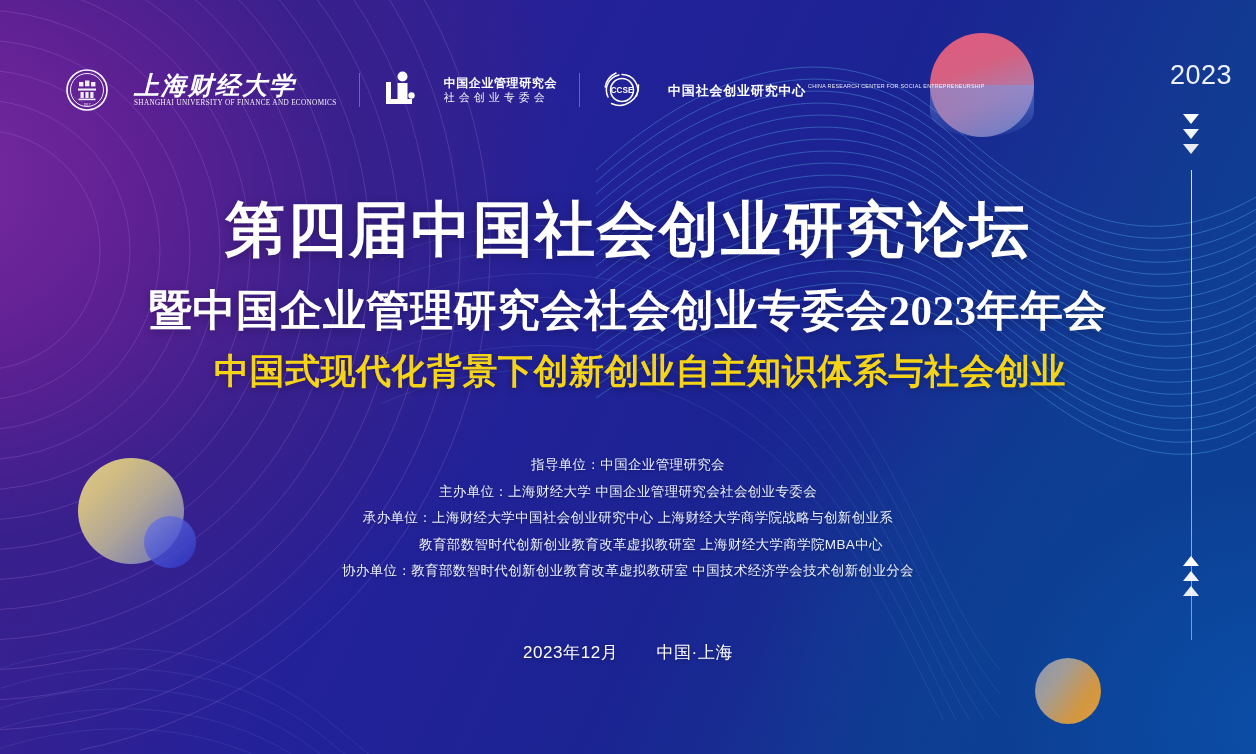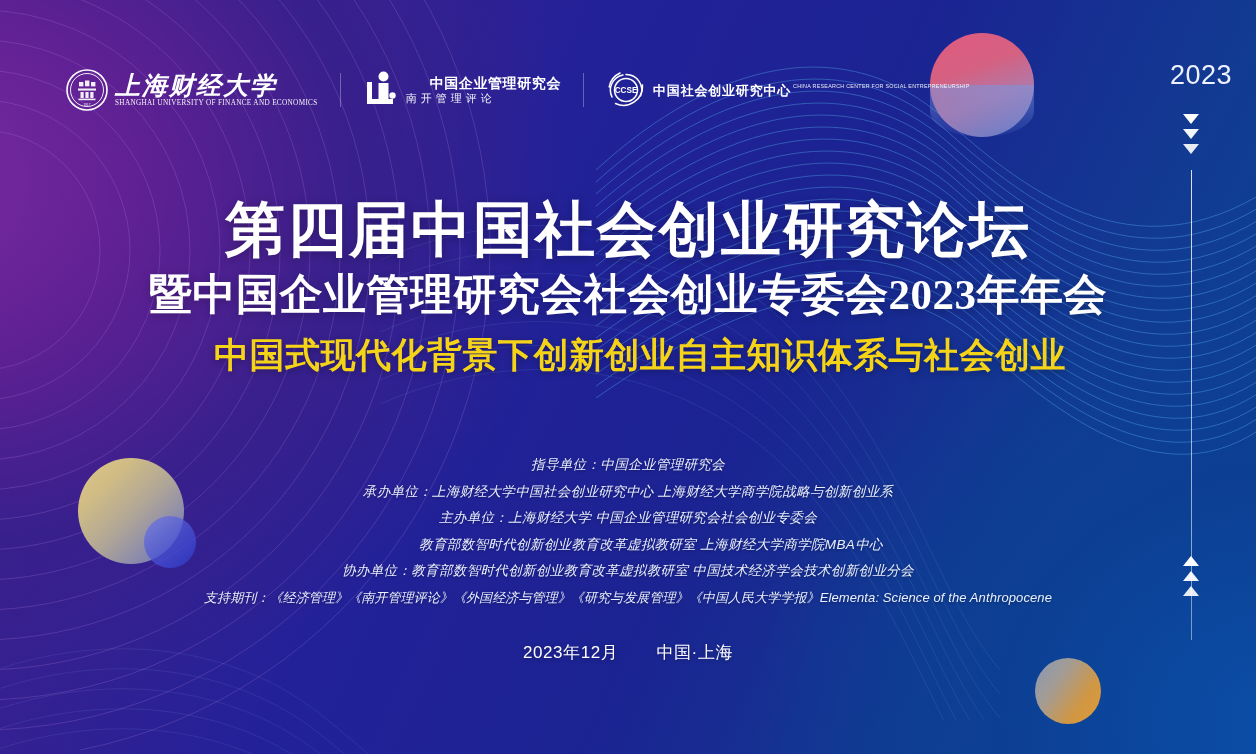--- a/index.html
+++ b/index.html
@@ -72,73 +72,73 @@
   #rail-line{
     position:absolute; right:64px; top:170px; width:1px; height:470px;
     background:linear-gradient(180deg, rgba(255,255,255,.85), rgba(255,255,255,.45));
   }
 
   
   #logo-bar{
     position:absolute; left:66px; top:63px;
     display:flex; align-items:center; gap:22px; height:54px;
   }
-  .logo{ display:flex; align-items:center; gap:7px; }
+  .logo{ display:flex; align-items:center; gap:26px; }
   .logo-divider{ width:1px; height:34px; background:rgba(255,255,255,.30); }
 
   .sufe-seal{ width:42px; height:42px; position:relative; flex:0 0 auto; }
   .sufe-text{ display:flex; flex-direction:column; gap:1px; }
   .sufe-cn{
     color:#fff; font-size:25px; font-weight:700; line-height:1;
     font-family:"Liberation Serif","DejaVu Serif",serif;
     font-style:italic; letter-spacing:2px; white-space:nowrap;
   }
   .sufe-en{
     color:#fff; font-size:7.2px; letter-spacing:.35px; white-space:nowrap;
     font-family:"Liberation Serif","DejaVu Serif",serif; opacity:.95;
   }
 
   .cema-mark{ width:36px; height:40px; flex:0 0 auto; }
   .cema-text{ display:flex; flex-direction:column; gap:3px; }
-  .cema-l1{ color:#fff; font-size:14px; font-weight:700; letter-spacing:.6px; line-height:1; white-space:nowrap;margin-left:24px; }
+  .cema-l1{ color:#fff; font-size:12px; font-weight:700; letter-spacing:.6px; line-height:1; white-space:nowrap; }
   .cema-l2{ color:#fff; font-size:11px; letter-spacing:4px; line-height:1; white-space:nowrap; opacity:.95; }
 
   .ccse-mark{ width:40px; height:40px; flex:0 0 auto; }
   .ccse-text{ display:flex; flex-direction:row; gap:2px; }
   .ccse-cn{ color:#fff; font-size:13px; font-weight:700; letter-spacing:.8px; line-height:1; white-space:nowrap; }
   .ccse-en{ color:#fff; font-size:5.4px; letter-spacing:.25px; line-height:1; white-space:nowrap; opacity:.9; }
 
   
   #title-block{ position:absolute; left:0; right:0; top:198px; text-align:center; }
   #title-main{
     font-family:"Liberation Serif","DejaVu Serif",serif;
     font-weight:700; font-size:60px; line-height:1.08; color:#ffffff;
     letter-spacing:2px;
     text-shadow:0 2px 10px rgba(0,0,0,.28);
   }
   #title-sub{
-    margin-top:8px;
+    margin-top:24px;
     font-family:"Liberation Serif","DejaVu Serif",serif;
     font-weight:700; font-size:43px; line-height:1.12; color:#ffffff;
     letter-spacing:.5px;
     text-shadow:0 2px 9px rgba(0,0,0,.26);
   }
   #title-theme{
     margin-top:17px;
     font-family:"Liberation Sans","DejaVu Sans",sans-serif;
     font-weight:700; font-size:35px; line-height:1.1;
     color:#f5d417; letter-spacing:.5px;
     text-shadow:0 2px 7px rgba(0,0,0,.30);
     margin-left:24px;
   }
 
   
   #org-block{
     position:absolute; left:0; right:0; top:458px;
-    text-align:center; color:#eaf0ff;font-style:italic;
+    text-align:center; color:#eaf0ff;
   }
   .org-line{
     font-size:13.5px; line-height:1; letter-spacing:.35px;
     margin-bottom:13px; white-space:nowrap;
     text-shadow:0 1px 3px rgba(0,0,0,.32);
   }
   .org-line.indent{ padding-left:46px; }
   .org-line.journals{ font-size:13px; letter-spacing:.1px; margin-bottom:0; }
 
   
@@ -279,21 +279,21 @@
             <circle cx="20.5" cy="6.5" r="5"></circle>
             <path d="M15.5 13 h10 v16 h-10 z"></path>
             <path d="M4 12 h5 v22 h-5 z"></path>
             <path d="M4 29 h26 v5 H4 z"></path>
             <circle cx="29.5" cy="25.5" r="3.2"></circle>
           </g>
         </svg>
       </span>
       <span class="cema-text">
         <span class="cema-l1">中国企业管理研究会</span>
-        <span class="cema-l2">南开管理评论</span>
+        <span class="cema-l2">社会创业专委会</span>
       </span>
     </div>
 
     <div class="logo-divider"></div>
 
     <div class="logo">
       <span class="ccse-mark">
         <svg width="40" height="40" viewBox="0 0 40 40">
           <g fill="none" stroke="#ffffff" stroke-width="1.5" stroke-linecap="round">
             <circle cx="20" cy="20" r="11.5"></circle>
@@ -313,25 +313,24 @@
   </div>
 
   <div id="title-block">
     <div id="title-main">第四届中国社会创业研究论坛</div>
     <div id="title-sub">暨中国企业管理研究会社会创业专委会2023年年会</div>
     <div id="title-theme">中国式现代化背景下创新创业自主知识体系与社会创业</div>
   </div>
 
   <div id="org-block">
     <div class="org-line">指导单位：中国企业管理研究会</div>
+    <div class="org-line">主办单位：上海财经大学 中国企业管理研究会社会创业专委会</div>
     <div class="org-line">承办单位：上海财经大学中国社会创业研究中心  上海财经大学商学院战略与创新创业系</div>
-    <div class="org-line">主办单位：上海财经大学 中国企业管理研究会社会创业专委会</div>
     <div class="org-line indent">教育部数智时代创新创业教育改革虚拟教研室  上海财经大学商学院MBA中心</div>
     <div class="org-line">协办单位：教育部数智时代创新创业教育改革虚拟教研室  中国技术经济学会技术创新创业分会</div>
-    <div class="org-line journals">支持期刊：《经济管理》《南开管理评论》《外国经济与管理》《研究与发展管理》《中国人民大学学报》Elementa: Science of the Anthropocene</div>
   </div>
 
   <div id="footer">
     <div id="footer-inner">
       <span id="footer-date">2023年12月</span>
       <span id="footer-place">中国·上海</span>
     </div>
   </div>
 
 </div>

